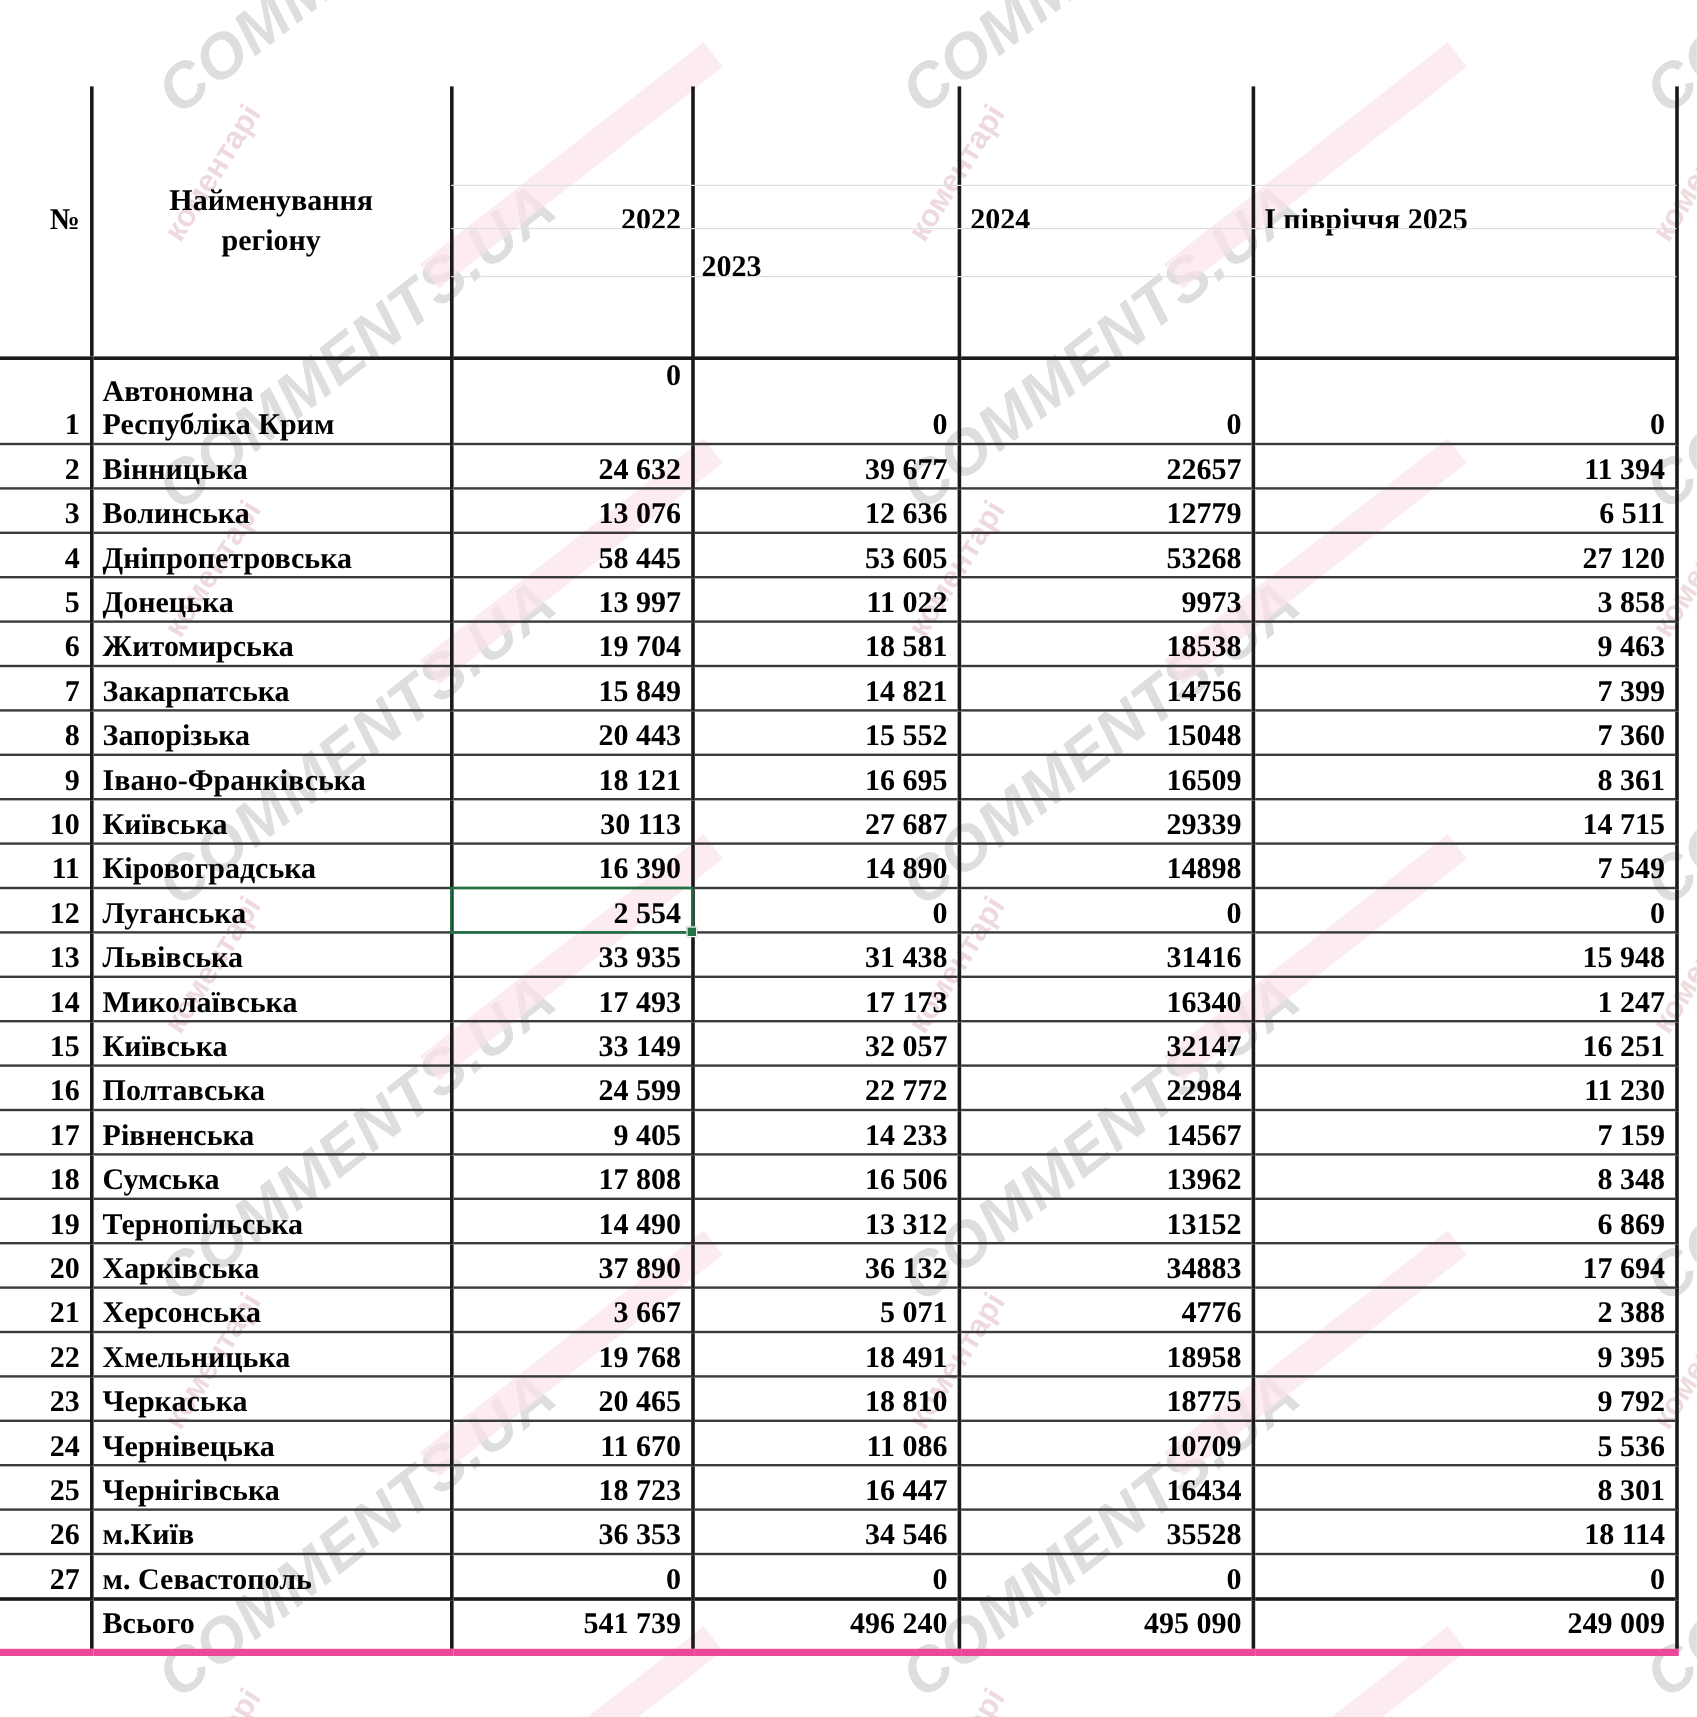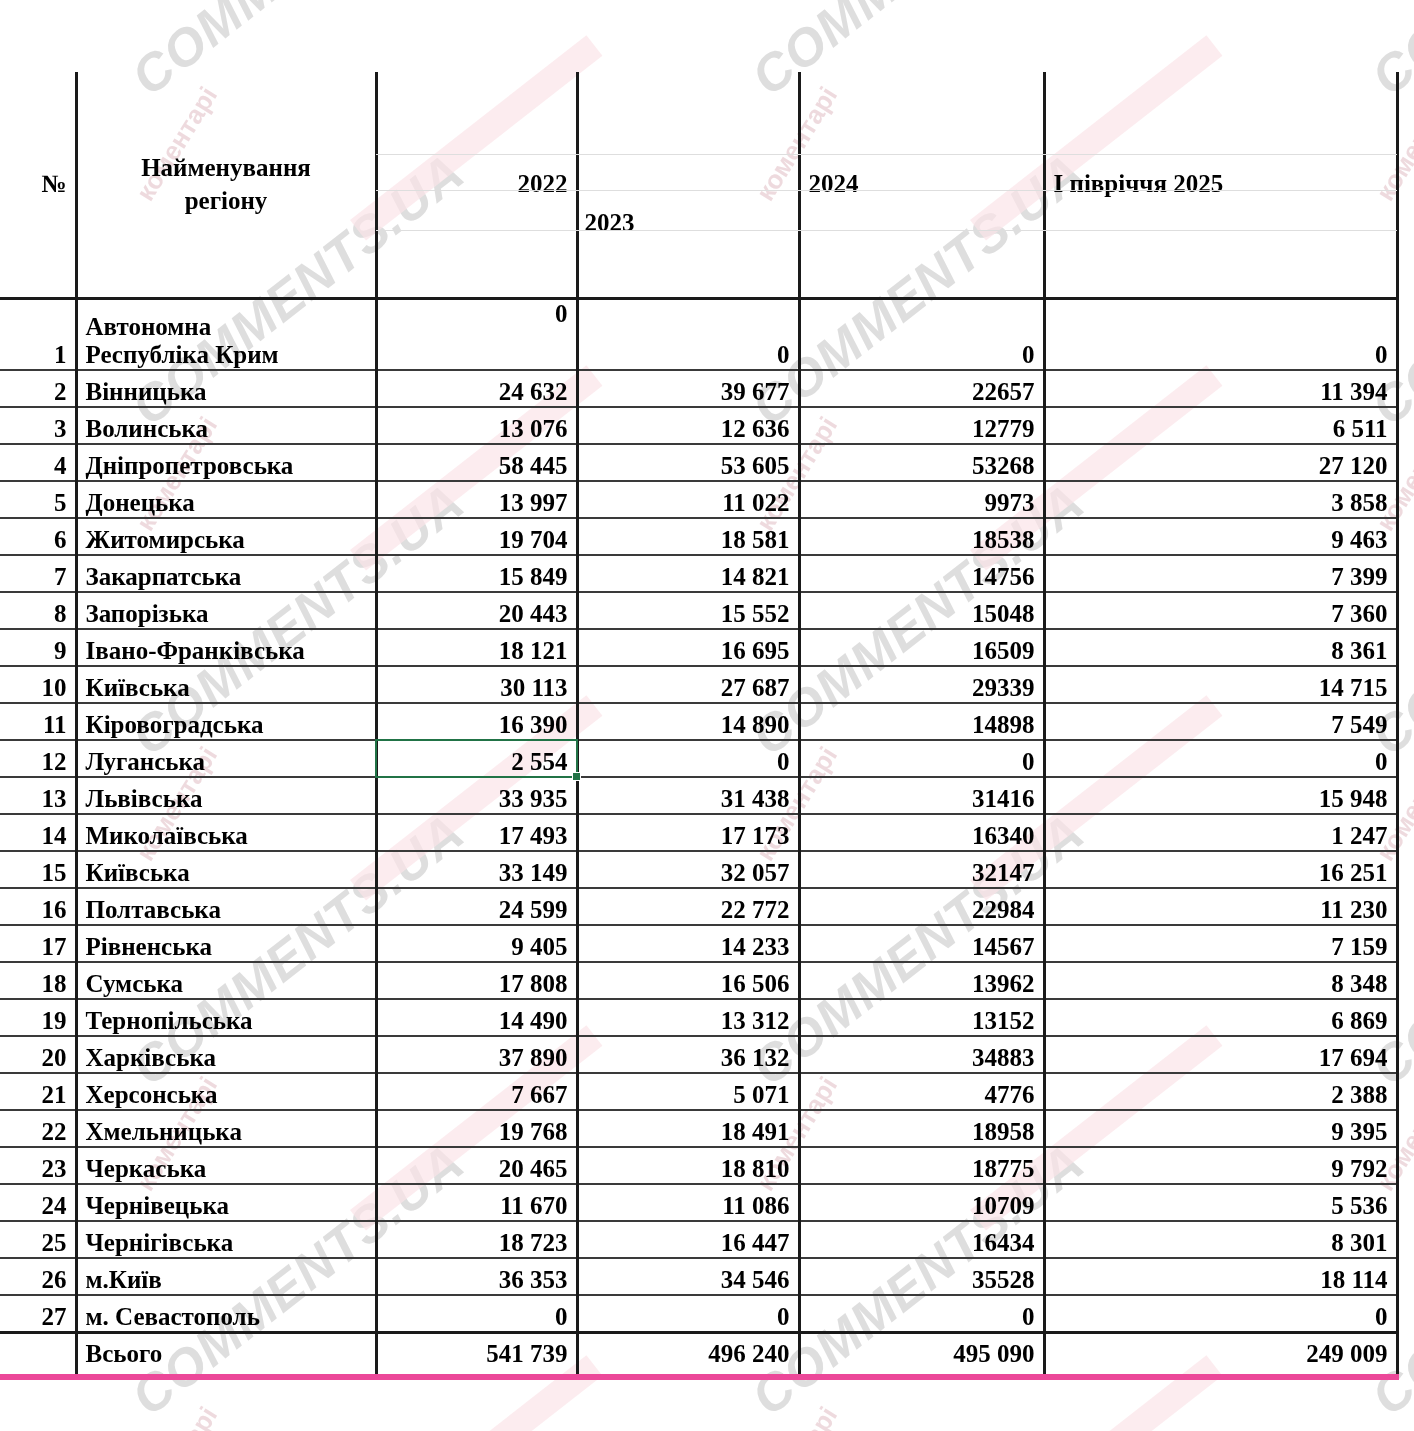--- a/index.html
+++ b/index.html
@@ -372,21 +372,21 @@
           <td class="idx">20</td>
           <td class="reg vl vr">Харківська</td>
           <td class="num vr">37 890</td>
           <td class="num vr">36 132</td>
           <td class="num vr">34883</td>
           <td class="num vr">17 694</td>
         </tr>
         <tr class="data">
           <td class="idx">21</td>
           <td class="reg vl vr">Херсонська</td>
-          <td class="num vr">7 667</td>
+          <td class="num vr">3 667</td>
           <td class="num vr">5 071</td>
           <td class="num vr">4776</td>
           <td class="num vr">2 388</td>
         </tr>
         <tr class="data">
           <td class="idx">22</td>
           <td class="reg vl vr">Хмельницька</td>
           <td class="num vr">19 768</td>
           <td class="num vr">18 491</td>
           <td class="num vr">18958</td>

